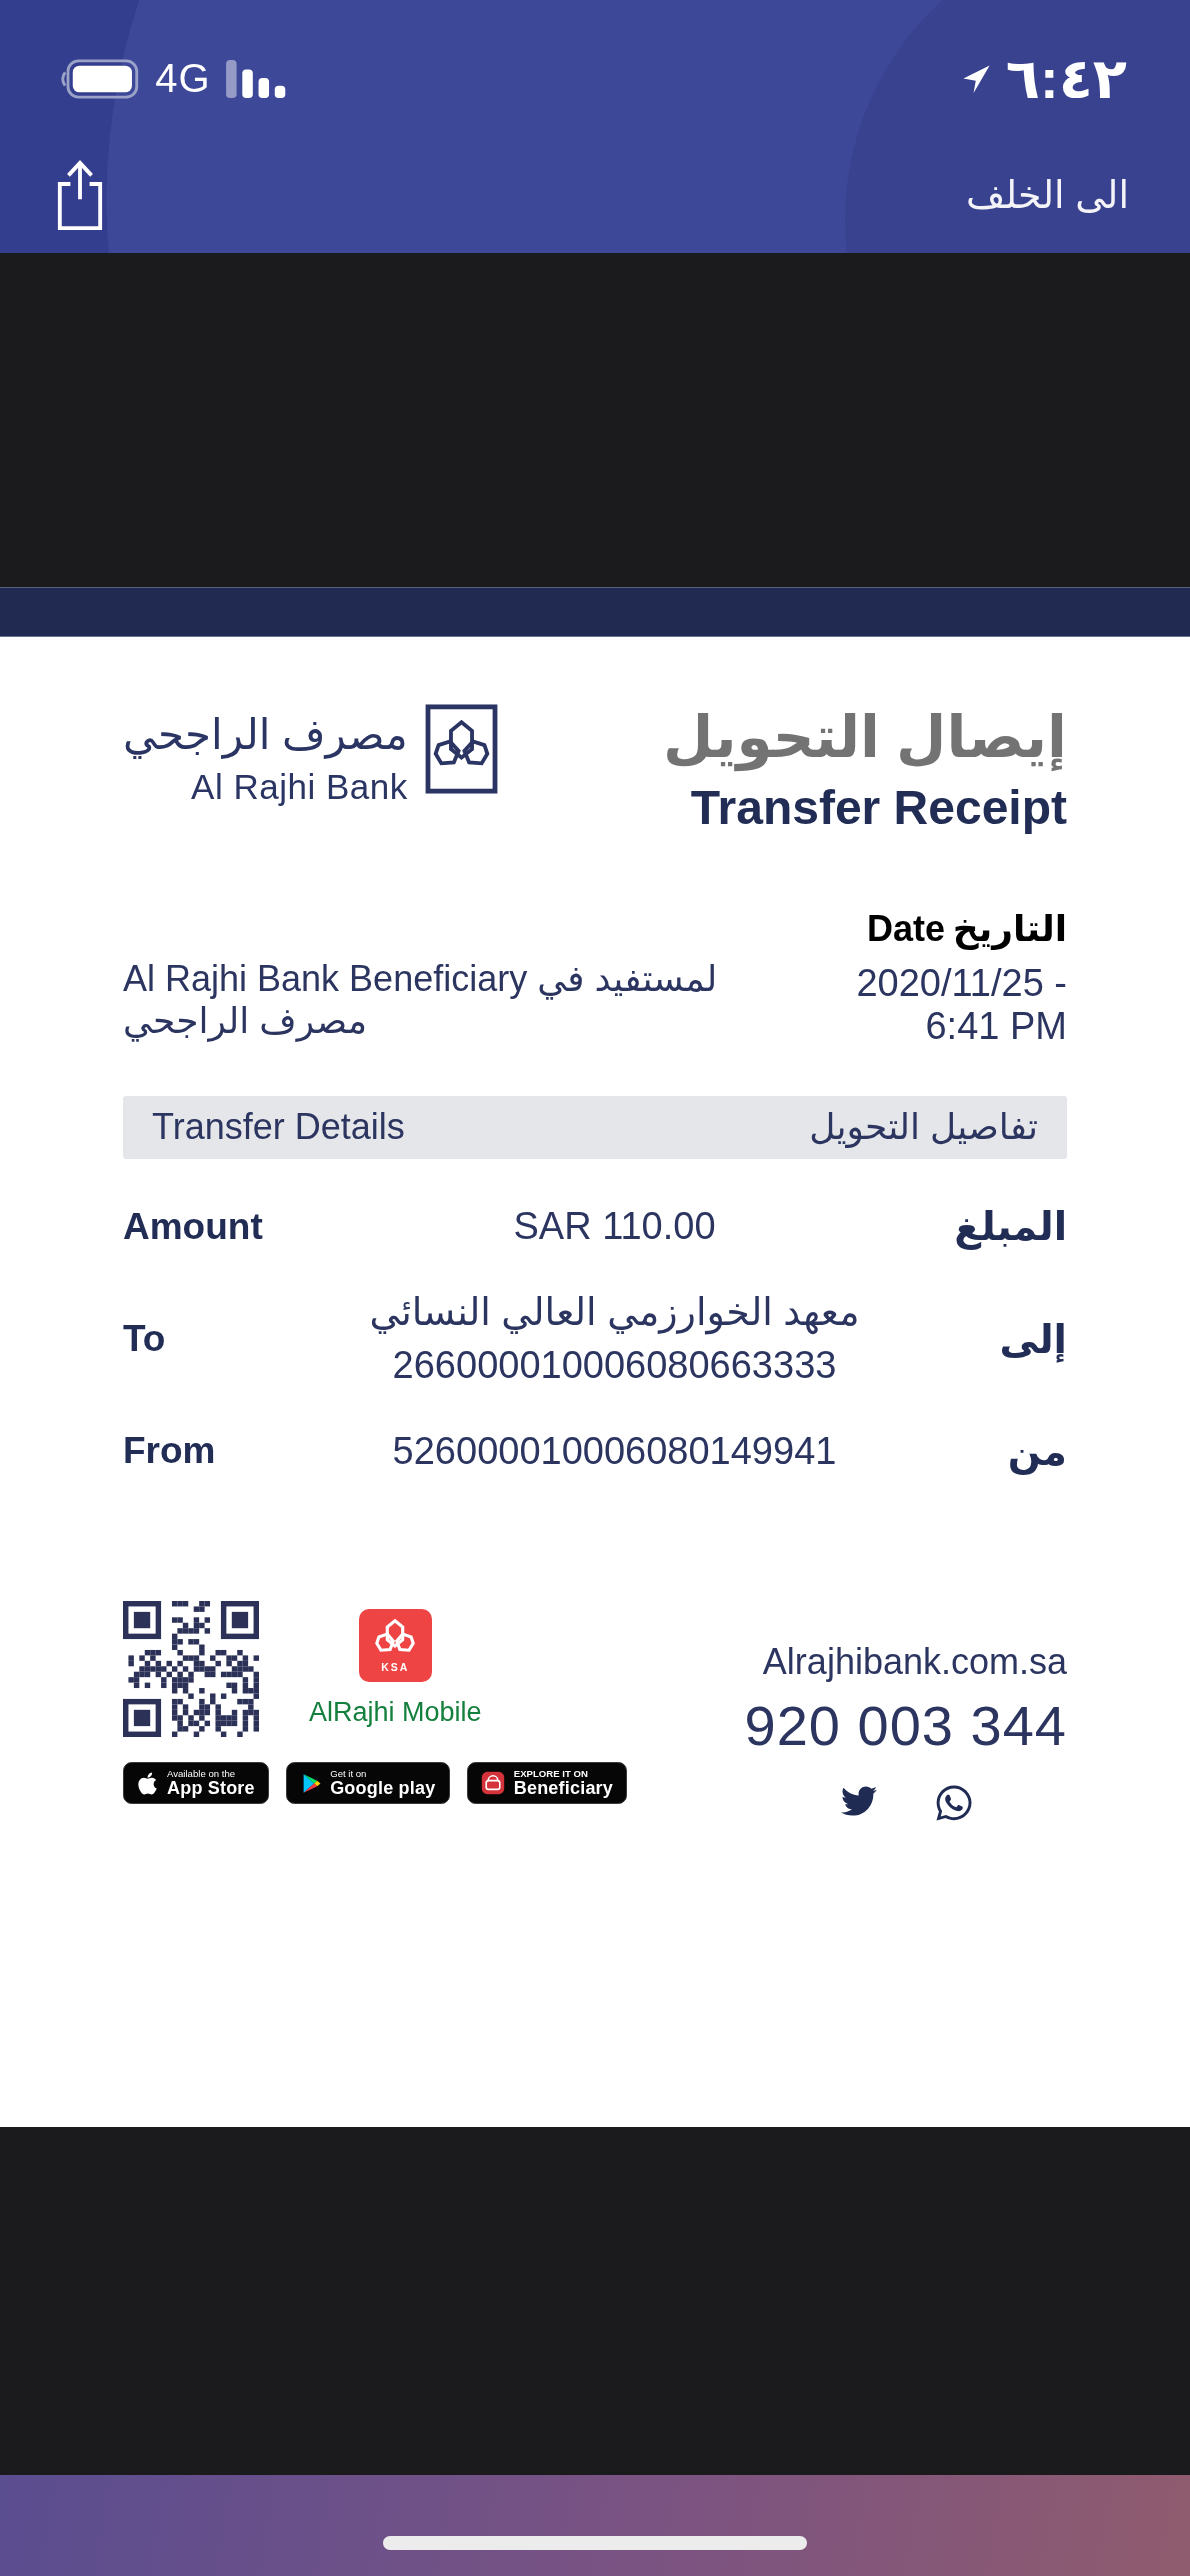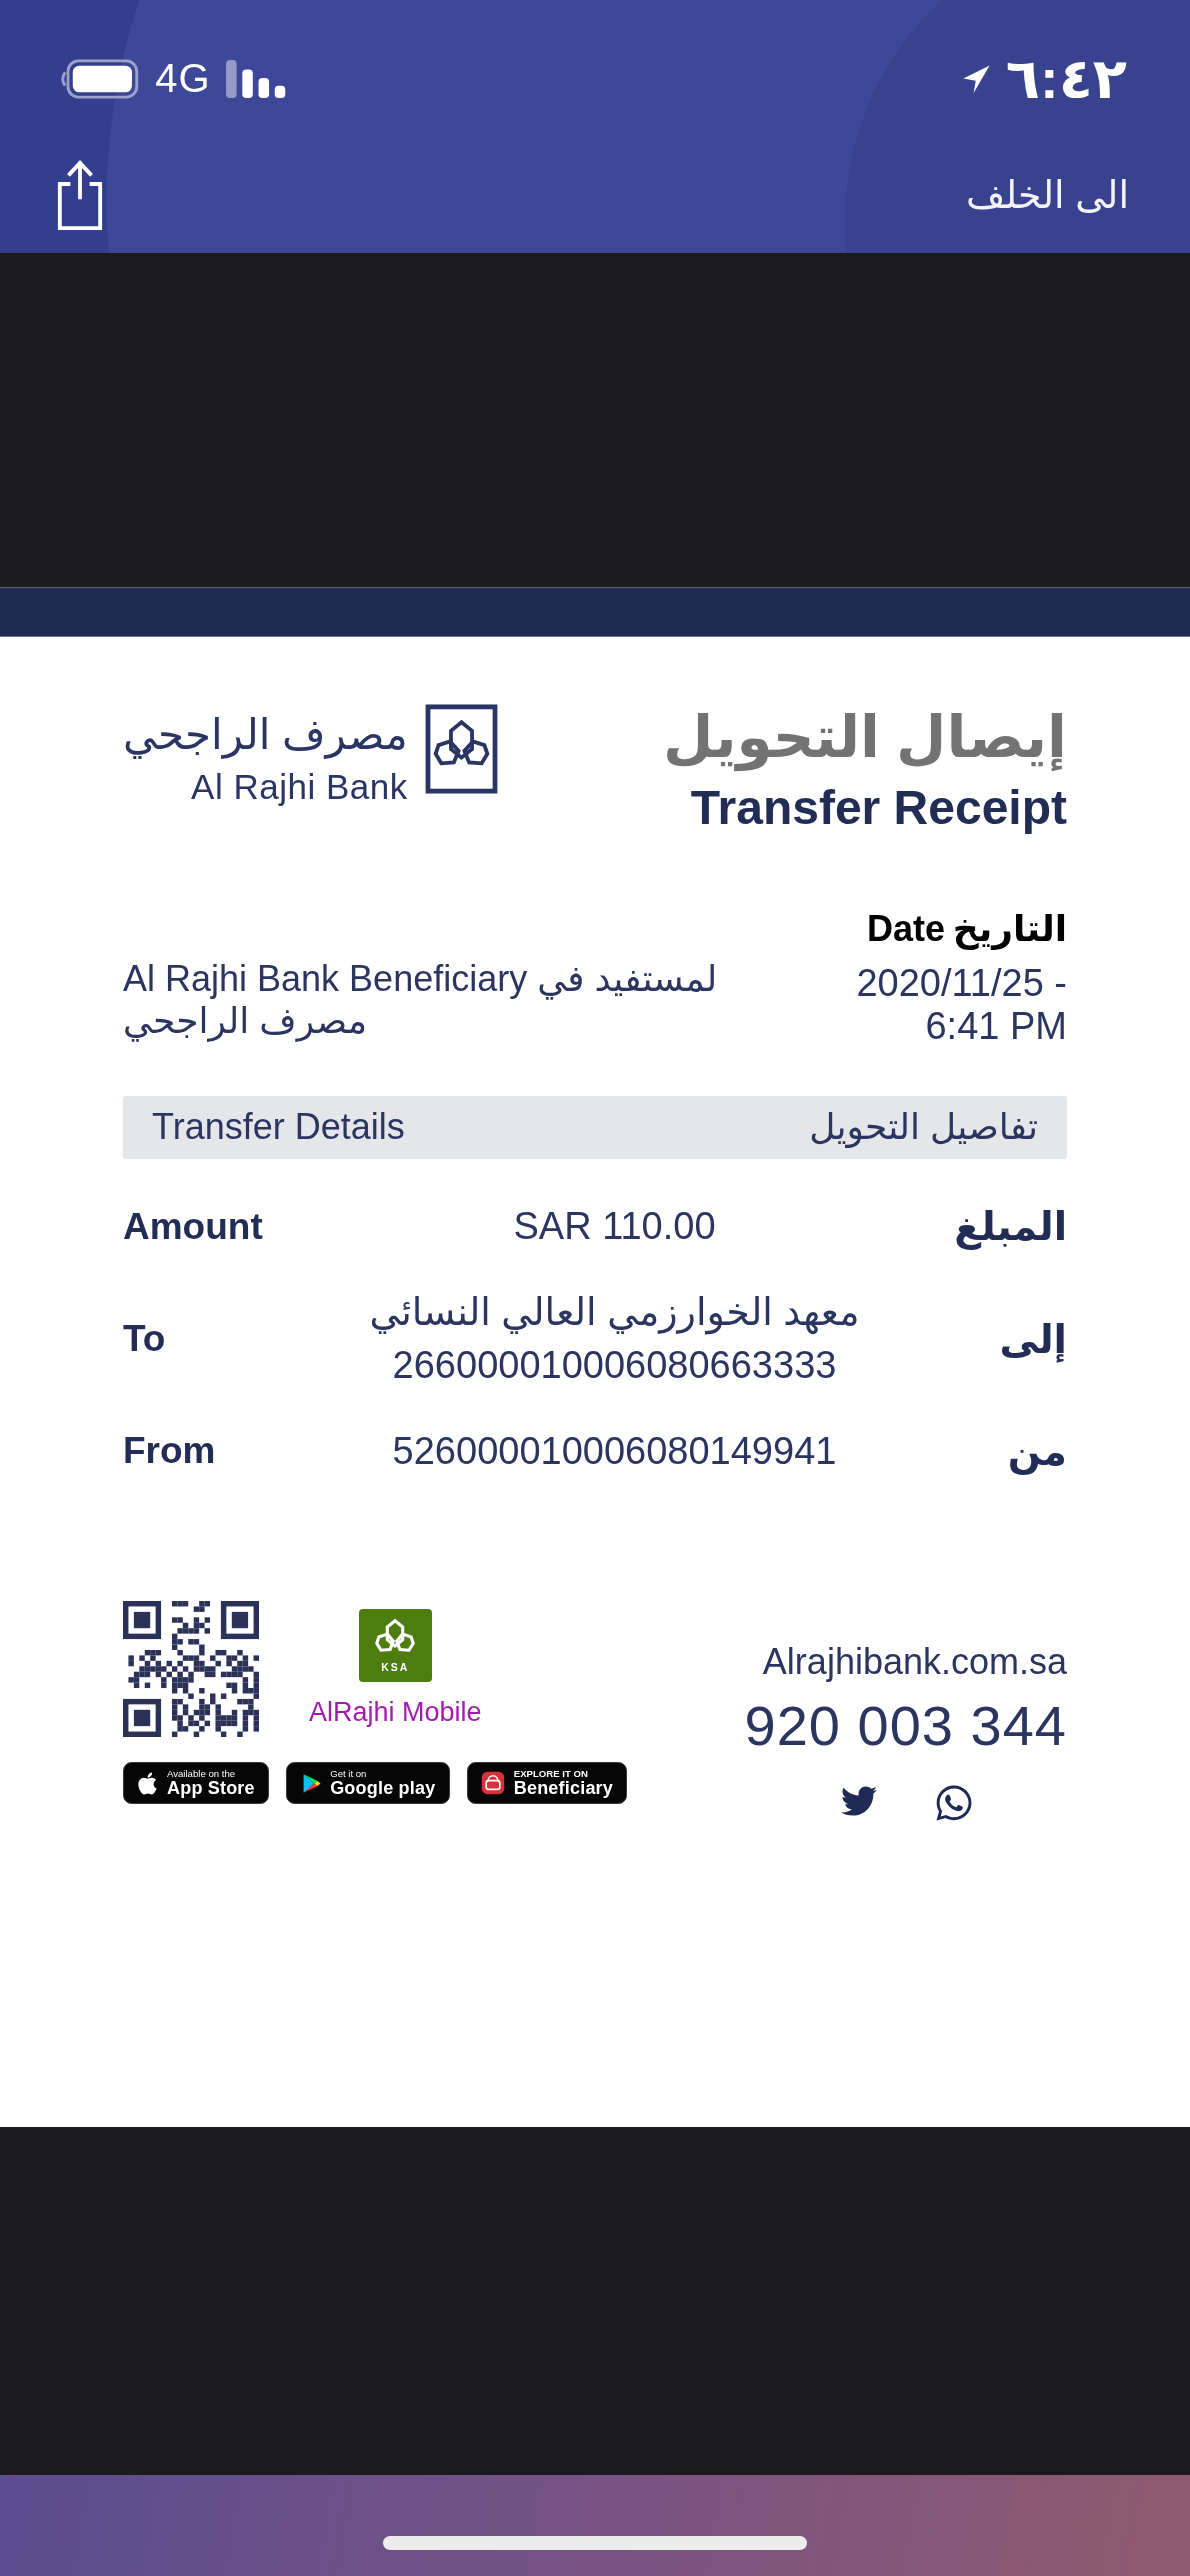--- a/index.html
+++ b/index.html
@@ -71,25 +71,25 @@
   .row{display:flex;align-items:center;padding:16.3px 0;}
   .row .len{width:192px;font-weight:700;font-size:37px;color:#222d55;}
   .row .val{flex:1;text-align:center;font-size:38px;line-height:1.4;color:#2b3560;}
   .row .lar{width:153px;text-align:right;font-weight:700;font-size:39px;color:#222d55;}
   
   .r-footer{margin-top:107px;display:flex;justify-content:space-between;}
   .qr-row{display:flex;gap:50px;align-items:flex-start;}
   .qr{width:136px;height:136px;line-height:0;}
   .app-col{display:flex;flex-direction:column;align-items:center;margin-top:7.7px;}
   .app-icon{
-    width:73px;height:73px;border-radius:4px;background:#4d7c0f;
+    width:73px;height:73px;border-radius:10px;background:#ef4444;
     display:flex;flex-direction:column;align-items:center;justify-content:center;gap:1.9px;
   }
   .app-icon .ksa{font-size:10.5px;color:#fff;letter-spacing:1.9px;font-weight:700;}
-  .app-label{font-size:27px;color:#a21caf;margin-top:15.3px;}
+  .app-label{font-size:27px;color:#15803d;margin-top:15.3px;}
   .badges{display:flex;gap:17px;margin-top:25px;}
   .badge{
     height:42px;background:#060606;border:1px solid #3a3a3a;border-radius:8.6px;
     display:flex;align-items:center;gap:8.6px;padding:0 13.4px;color:#fff;cursor:pointer;
   }
   .badge .b-lines{display:flex;flex-direction:column;line-height:1.05;}
   .badge .b1{font-size:9.6px;}
   .badge .b2{font-size:18px;font-weight:600;letter-spacing:0.2px;}
   .f-right{text-align:right;padding-top:40px;}
   .website{font-size:36px;color:#2b3560;}

